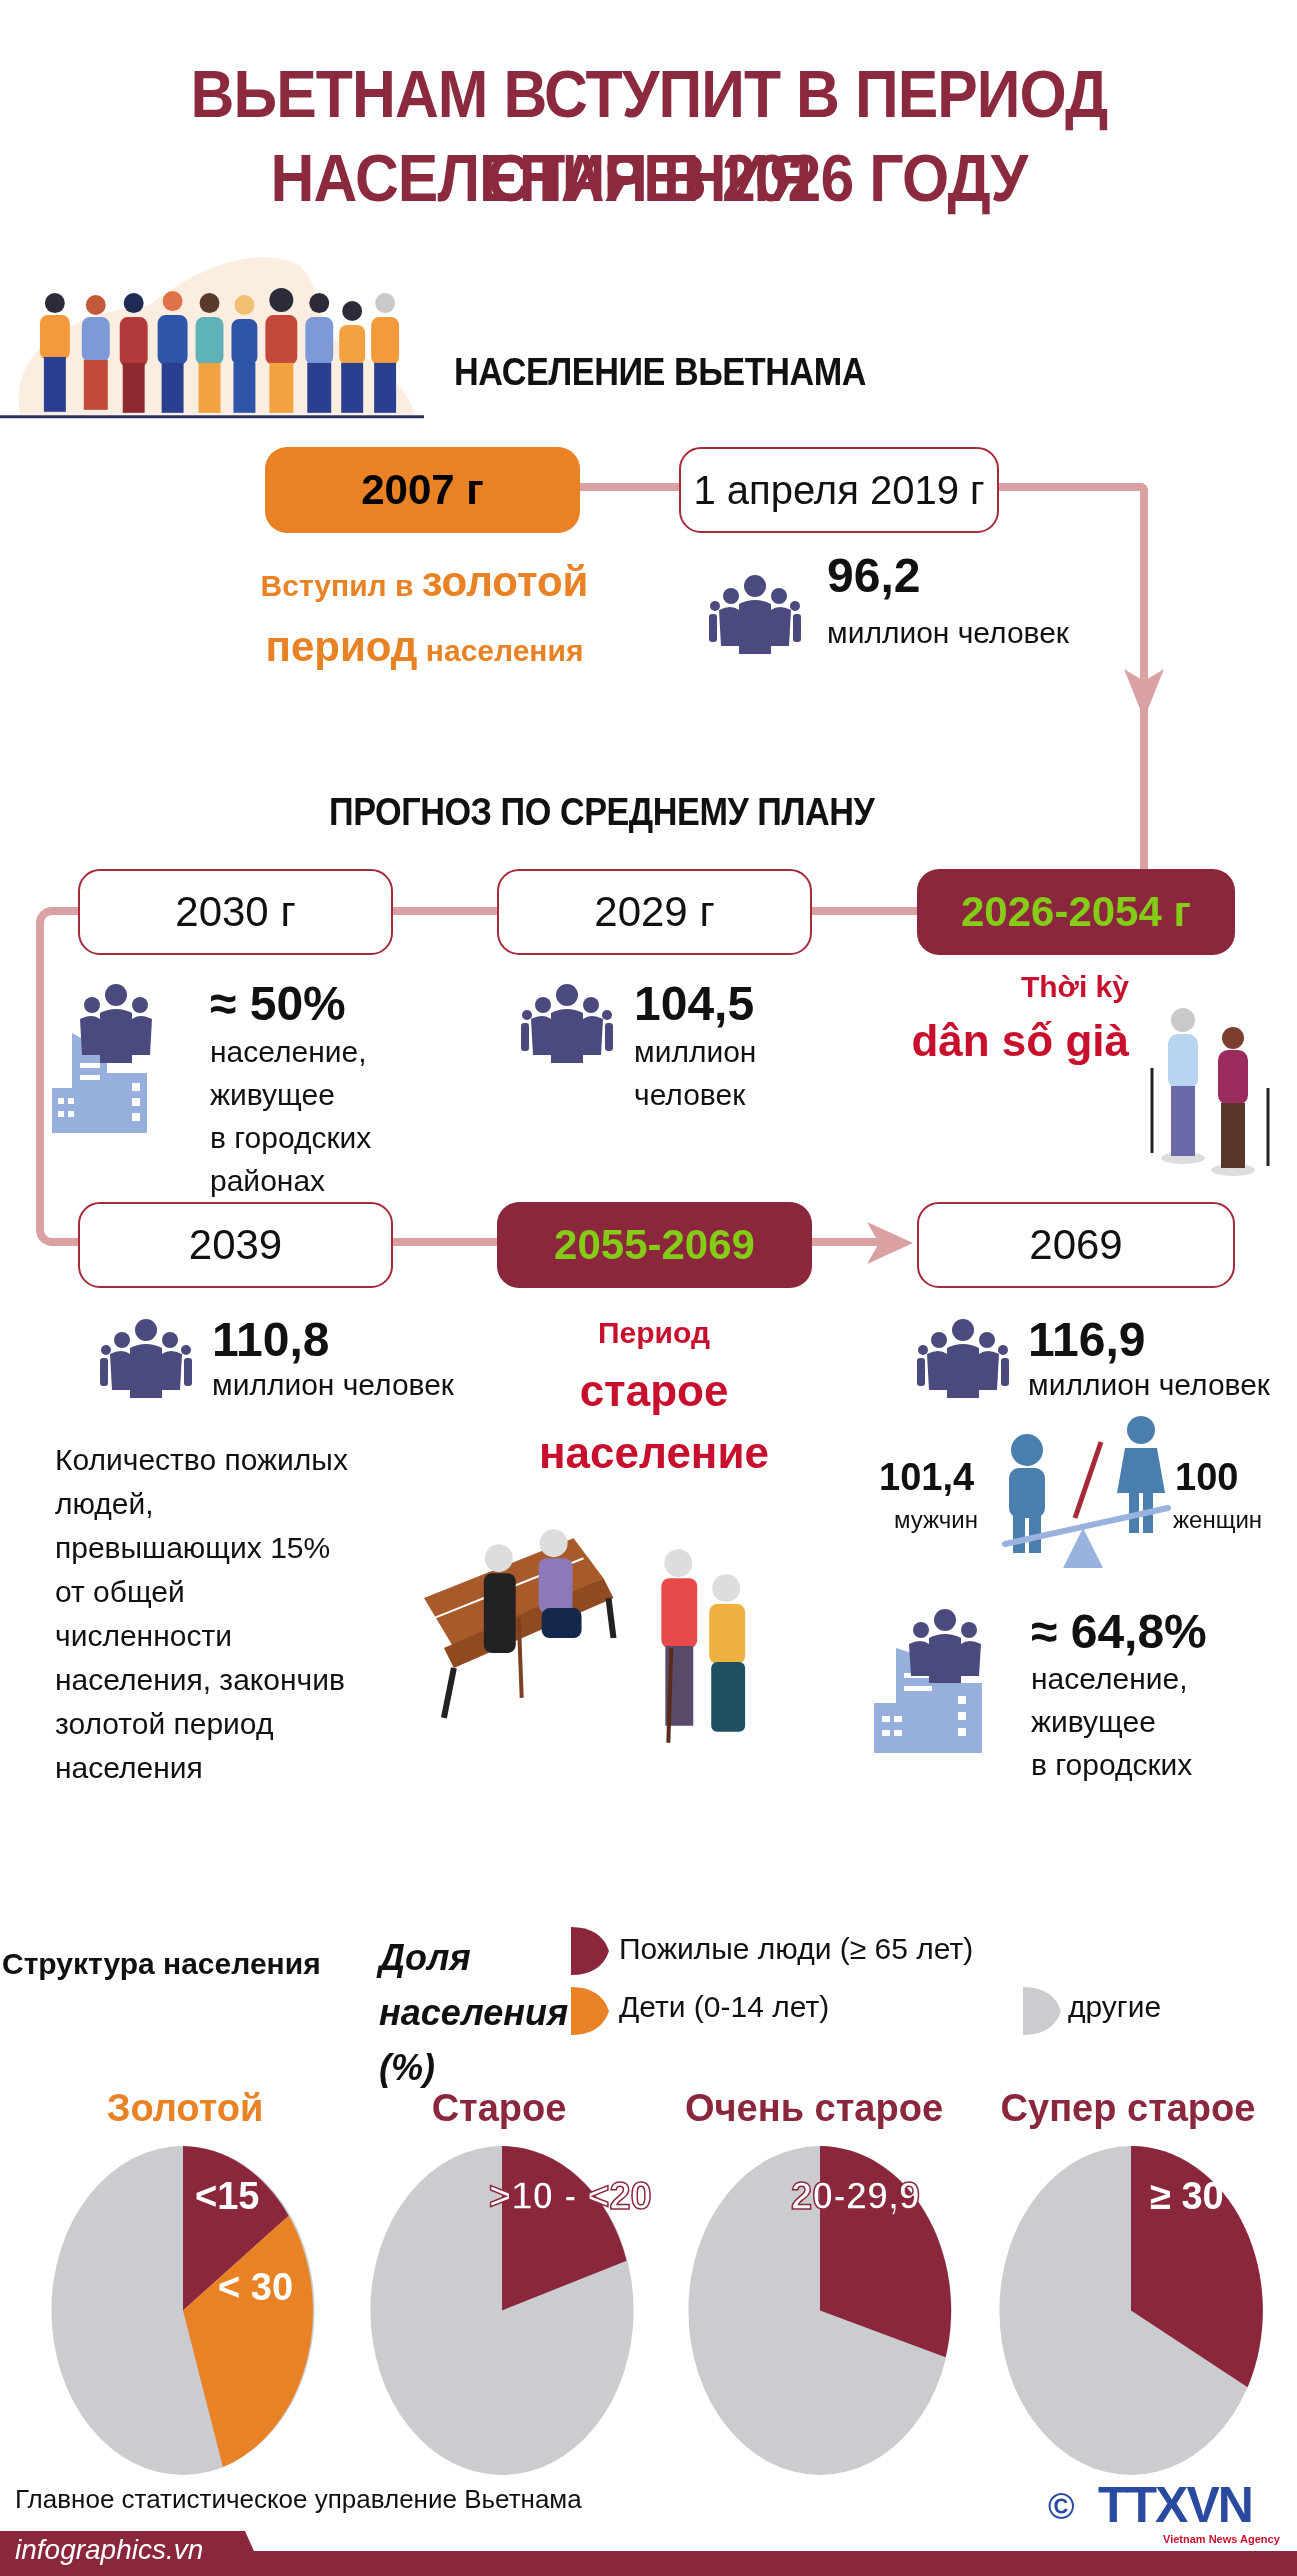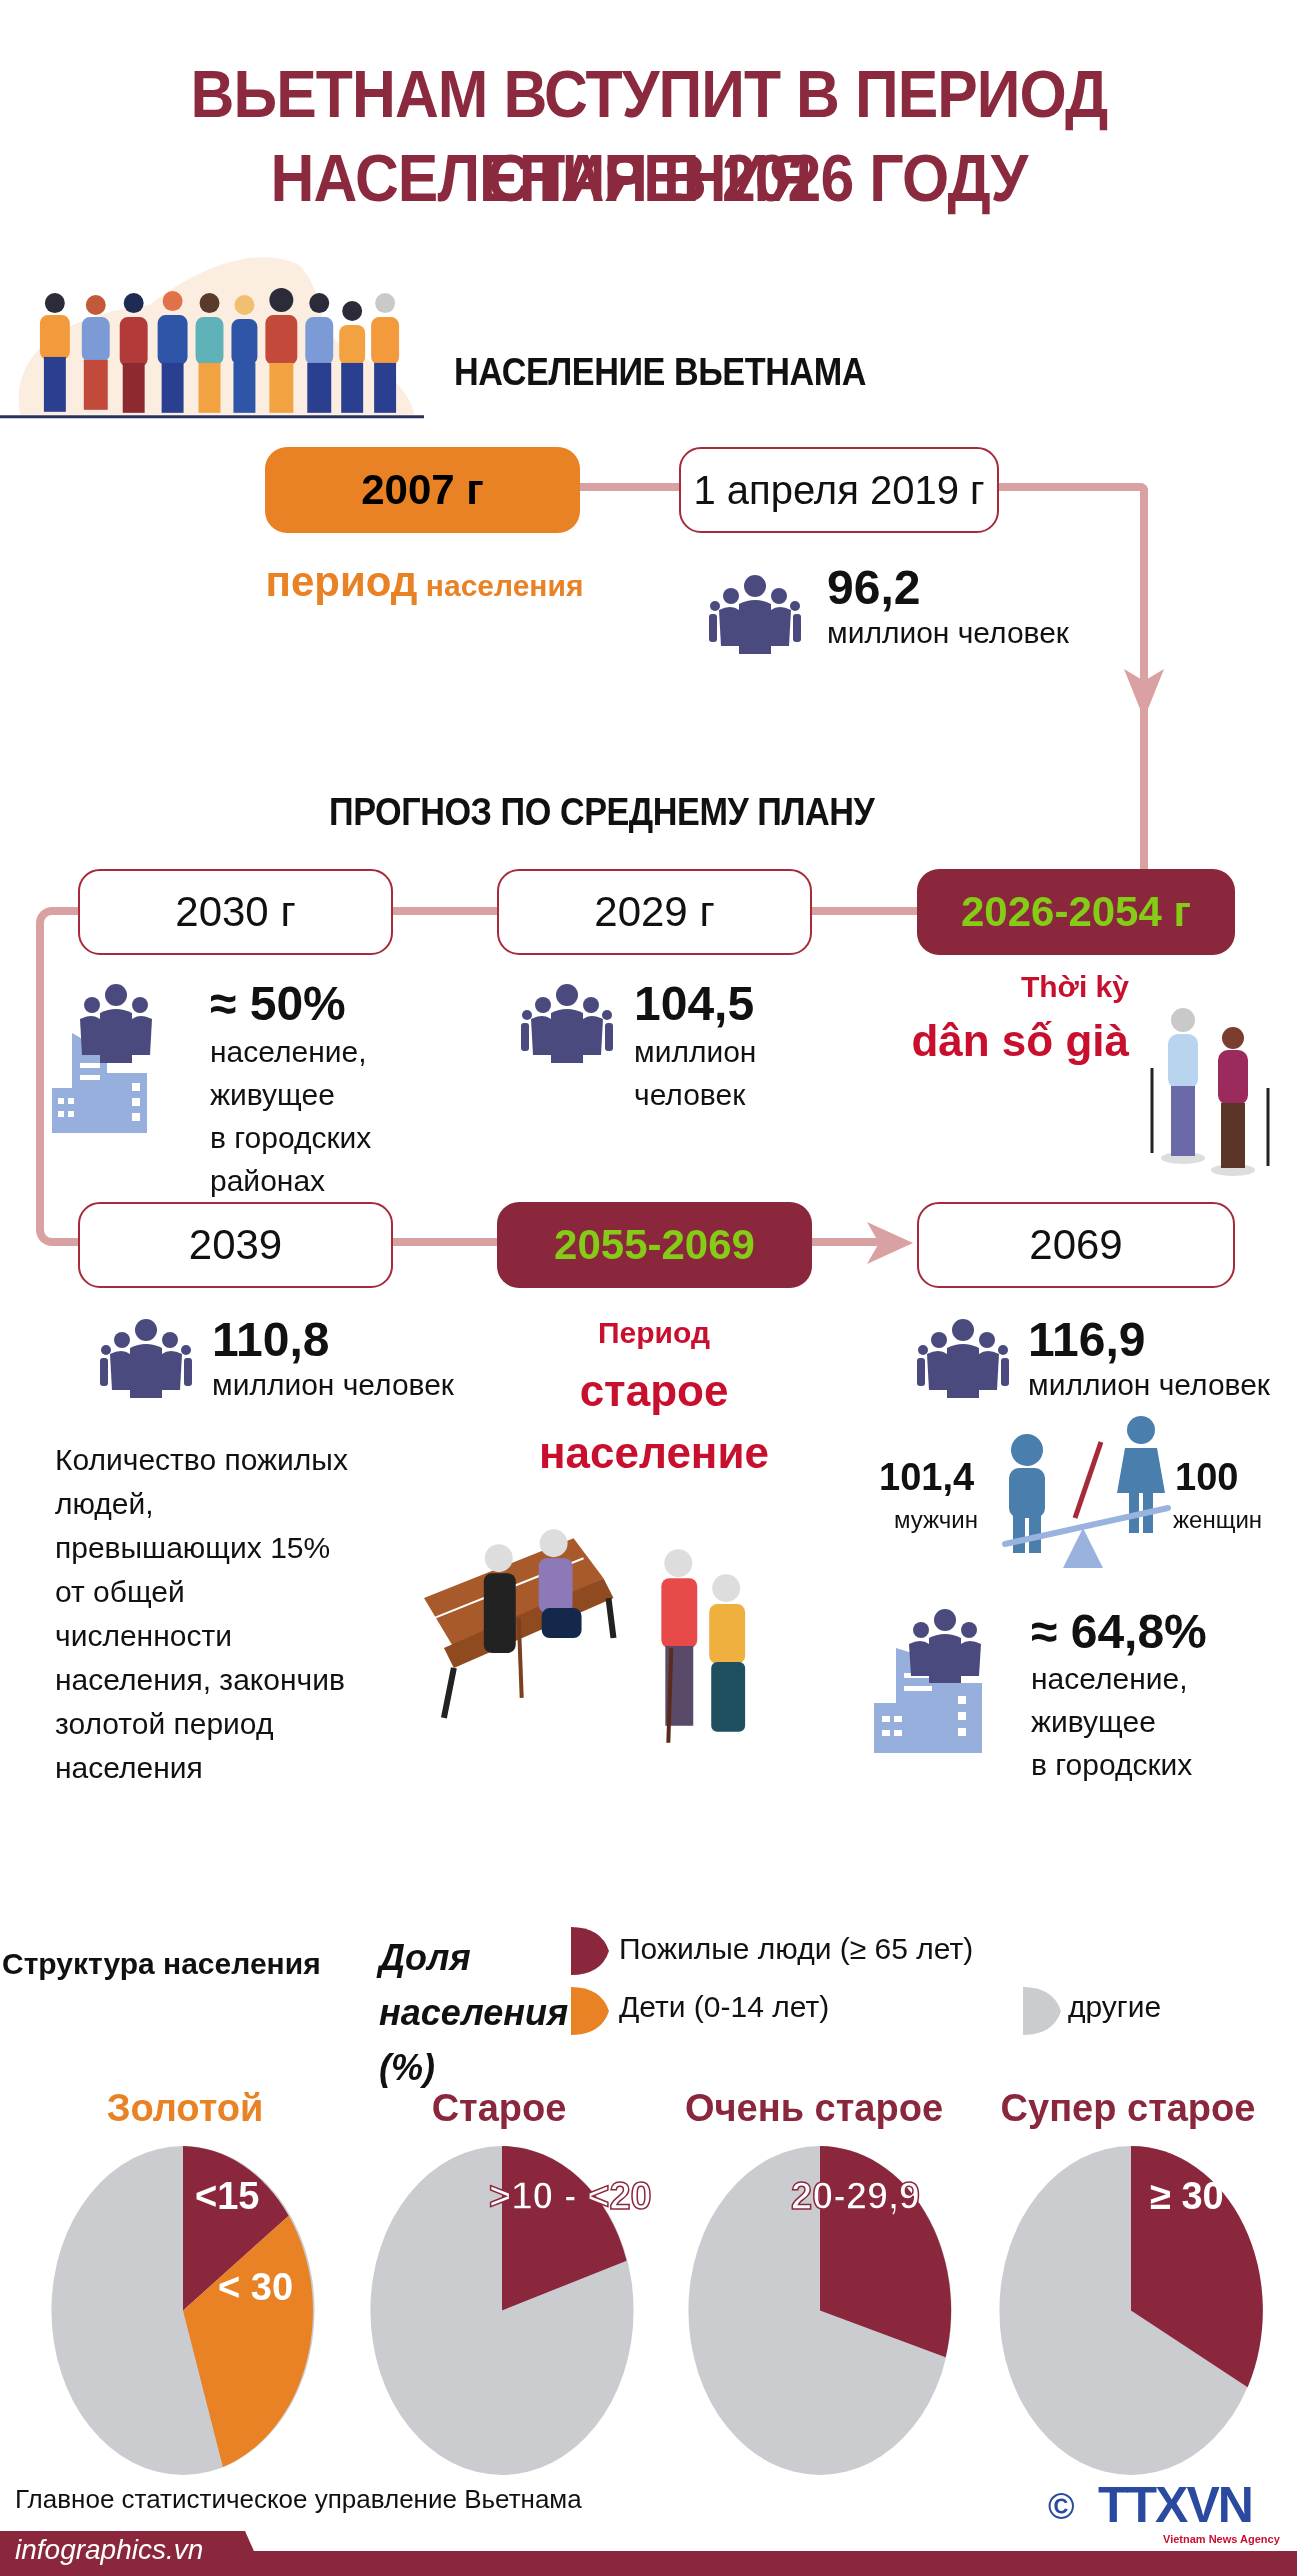--- a/index.html
+++ b/index.html
@@ -108,41 +108,44 @@
       <polygon points="0,0 20,12 40,0 20,50" fill="#d9a1a2"></polygon>
     </svg>
 </div>
 <div class="abs line-v" style="left:1140px;top:711px;height:160px;"></div>
 
 <div class="abs box orange" style="left:265px;top:447px;width:315px;">2007 г</div>
 <div class="abs box outline" style="left:679px;top:447px;width:320px;font-size:40px;">1 апреля 2019 г</div>
 
 <div class="abs" style="left:240px;top:554px;width:369px;text-align:center;">
   <div style="line-height:56px;">
+    <span class="orange-txt" style="font-size:30px;">Вступил в </span><span class="orange-txt" style="font-size:42px;">золотой</span>
+  </div>
+  <div style="line-height:56px;">
     <span class="orange-txt" style="font-size:42px;">период</span><span class="orange-txt" style="font-size:30px;"> населения</span>
   </div>
 </div>
 
 <div class="abs" style="left:709px;top:574px;">
   <svg class="people" viewBox="0 0 92 80">
       <g fill="#4a4a7e">
     <circle cx="46" cy="12" r="11"></circle>
         <path d="M30 30 Q46 22 62 30 L62 80 L30 80 Z"></path>
     <circle cx="22" cy="22" r="8"></circle>
         <path d="M10 36 Q22 30 30 36 L30 72 L12 72 Z"></path>
     <circle cx="70" cy="22" r="8"></circle>
         <path d="M62 36 Q70 30 82 36 L80 72 L62 72 Z"></path>
     <circle cx="6" cy="32" r="5"></circle>
         <rect x="0" y="40" width="8" height="28" rx="3"></rect>
     <circle cx="86" cy="32" r="5"></circle>
         <rect x="84" y="40" width="8" height="28" rx="3"></rect>
   </g>
     </svg>
 </div>
-<div class="abs big-num" style="left:827px;top:564px;text-align:center;">96,2</div>
+<div class="abs big-num" style="left:827px;top:552px;text-align:center;">96,2</div>
 <div class="abs small-txt" style="left:827px;top:611px;">миллион человек</div>
 
 <div class="abs section-head" style="left:329px;top:791px;">ПРОГНОЗ ПО СРЕДНЕМУ ПЛАНУ</div>
 
 <div class="abs line-h" style="left:389px;top:907px;width:110px;"></div>
 <div class="abs line-h" style="left:809px;top:907px;width:110px;"></div>
 
 <div class="abs" style="left:36px;top:907px;width:45px;height:339px;border-left:8px solid #d9a1a2;border-top:8px solid #d9a1a2;border-bottom:8px solid #d9a1a2;border-radius:16px 0 0 16px;"></div>
 
 <div class="abs line-h" style="left:389px;top:1238px;width:110px;"></div>

